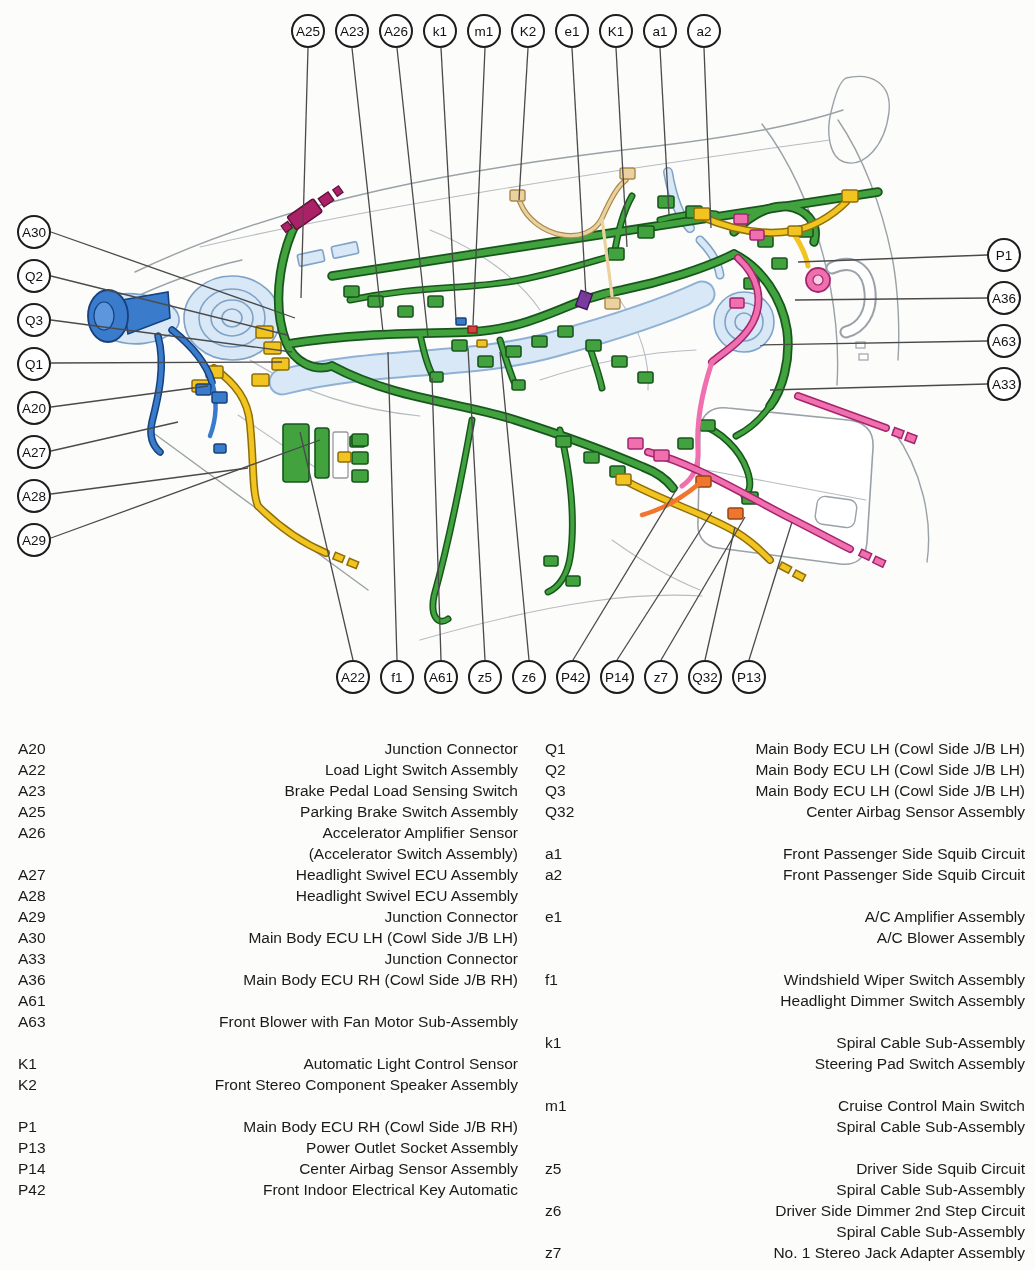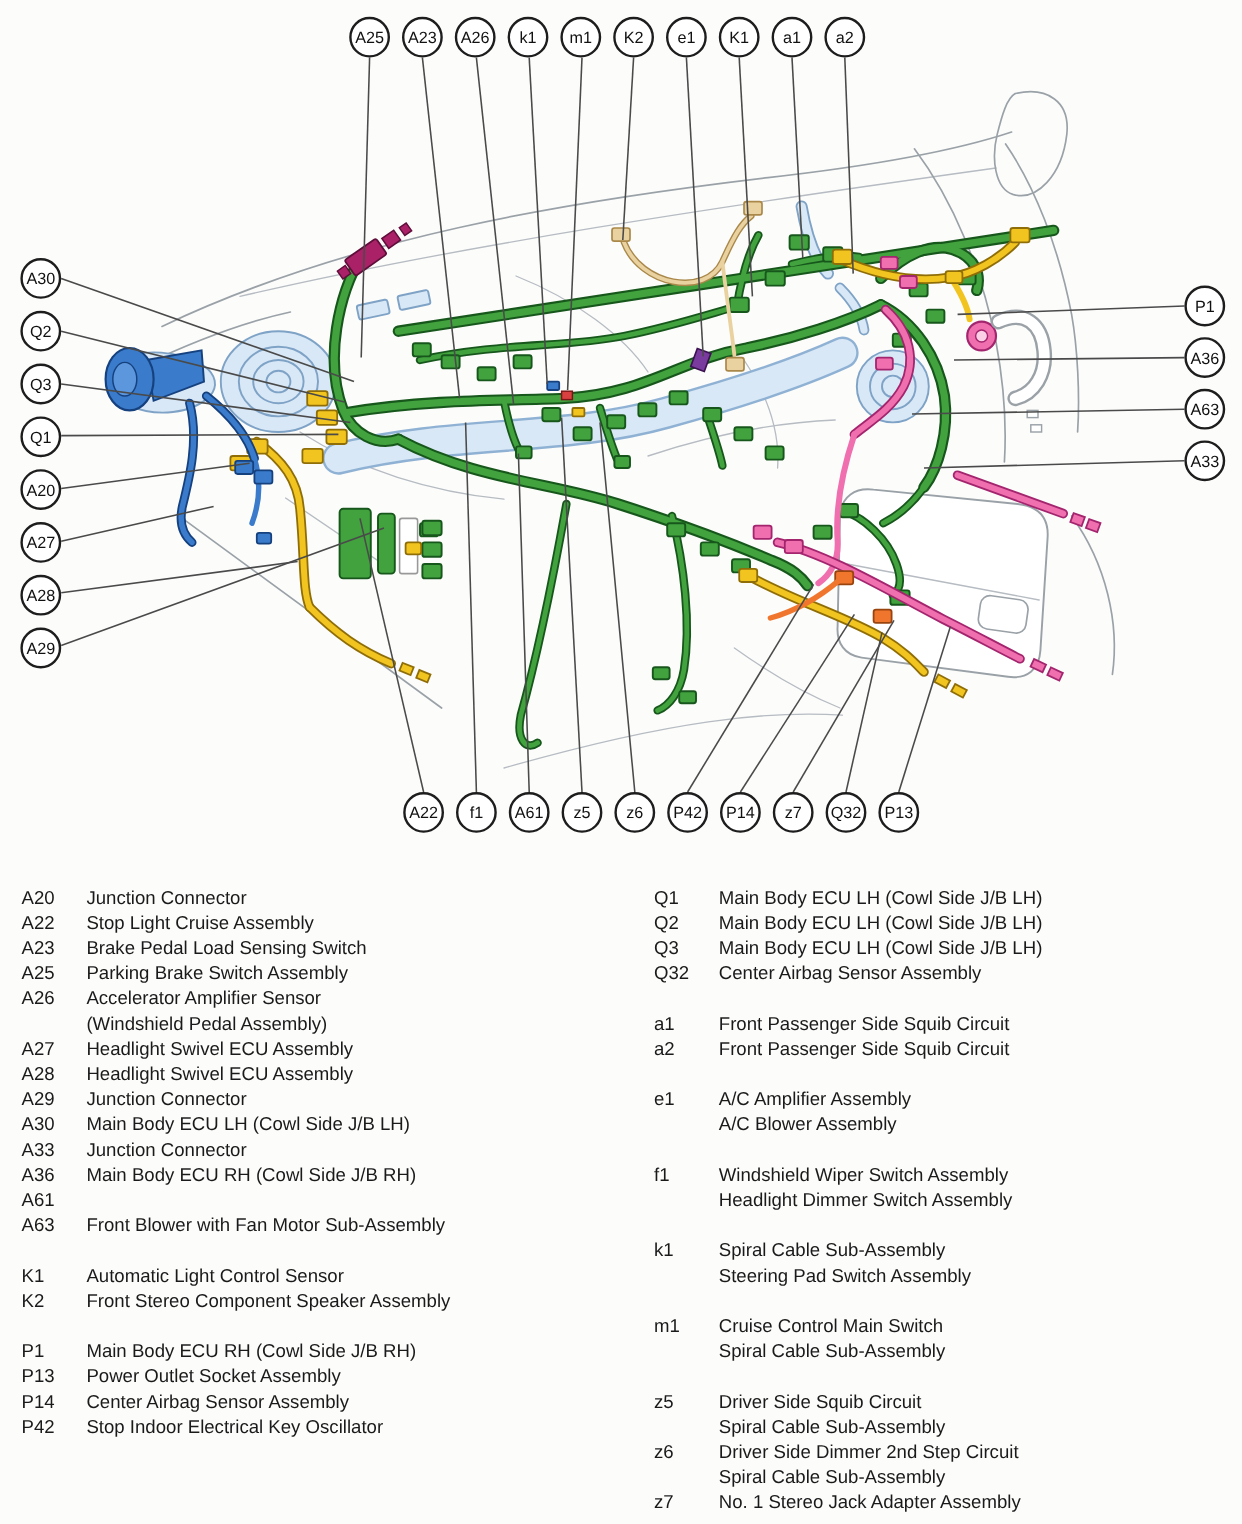--- a/index.html
+++ b/index.html
@@ -11,21 +11,21 @@
   .callout{width:34px;height:34px;flex:none;border:2.5px solid #1d1d1d;border-radius:50%;
            background:#fff;display:flex;align-items:center;justify-content:center;
            font-size:13.5px;letter-spacing:0;color:#111;box-sizing:border-box;}
   #callouts-right{gap:9px;}
   
   .legend-col{position:absolute;top:738px;}
   #legend-left{left:18px;width:500px;}
   #legend-right{left:545px;width:480px;}
   .lrow{display:flex;min-height:21px;line-height:21px;font-size:15.5px;}
   .lrow .code{width:54px;flex:none;}
-  .lrow .desc{flex:1;}
+  .lrow .desc{flex:1;text-align:right;}
   
   svg{position:absolute;left:0;top:0;}
   .outline{fill:none;stroke:#9aa2a8;stroke-width:1.4;stroke-linecap:round;}
   .outline2{fill:none;stroke:#b6bcc2;stroke-width:1.1;stroke-linecap:round;}
   .pbfill{fill:#d9e8f6;stroke:#7fa3c6;stroke-width:1.6;}
   .pbedge{fill:none;stroke:#8fb2d4;stroke-width:27;stroke-linecap:round;}
   .pbcore{fill:none;stroke:#d9e8f6;stroke-width:23;stroke-linecap:round;}
   .pbline{fill:none;stroke:#7fa3c6;stroke-width:1.6;}
   .g-o{fill:none;stroke:#17571c;stroke-width:9.5;stroke-linecap:round;stroke-linejoin:round;}
   .g-c{fill:none;stroke:#41a23e;stroke-width:6;stroke-linecap:round;stroke-linejoin:round;}
@@ -447,41 +447,41 @@
 
   <div id="legend-left" class="legend-col">
 
       <div class="lrow">
         <span class="code">A20</span>
         <span class="desc">Junction Connector</span>
       </div>
 
       <div class="lrow">
         <span class="code">A22</span>
-        <span class="desc">Stop Light Cruise Assembly</span>
+        <span class="desc">Load Light Switch Assembly</span>
       </div>
 
       <div class="lrow">
         <span class="code">A23</span>
         <span class="desc">Brake Pedal Load Sensing Switch</span>
       </div>
 
       <div class="lrow">
         <span class="code">A25</span>
         <span class="desc">Parking Brake Switch Assembly</span>
       </div>
 
       <div class="lrow">
         <span class="code">A26</span>
         <span class="desc">Accelerator Amplifier Sensor</span>
       </div>
 
       <div class="lrow">
         <span class="code"></span>
-        <span class="desc">(Windshield Pedal Assembly)</span>
+        <span class="desc">(Accelerator Switch Assembly)</span>
       </div>
 
       <div class="lrow">
         <span class="code">A27</span>
         <span class="desc">Headlight Swivel ECU Assembly</span>
       </div>
 
       <div class="lrow">
         <span class="code">A28</span>
         <span class="desc">Headlight Swivel ECU Assembly</span>
@@ -546,21 +546,21 @@
         <span class="desc">Power Outlet Socket Assembly</span>
       </div>
 
       <div class="lrow">
         <span class="code">P14</span>
         <span class="desc">Center Airbag Sensor Assembly</span>
       </div>
 
       <div class="lrow">
         <span class="code">P42</span>
-        <span class="desc">Stop Indoor Electrical Key Oscillator</span>
+        <span class="desc">Front Indoor Electrical Key Automatic</span>
       </div>
     </div>
 
   <div id="legend-right" class="legend-col">
 
       <div class="lrow">
         <span class="code">Q1</span>
         <span class="desc">Main Body ECU LH (Cowl Side J/B LH)</span>
       </div>
 

